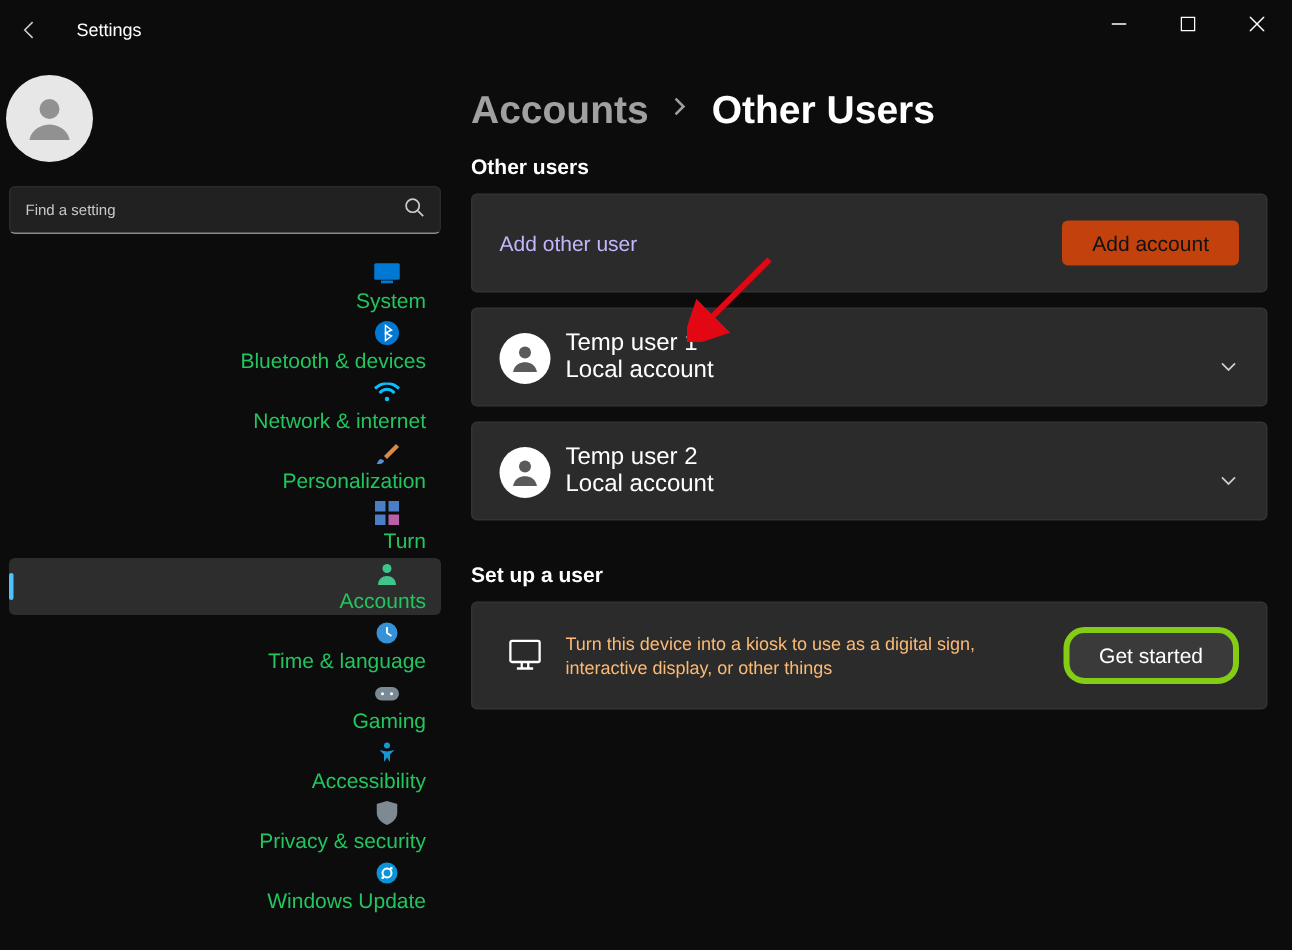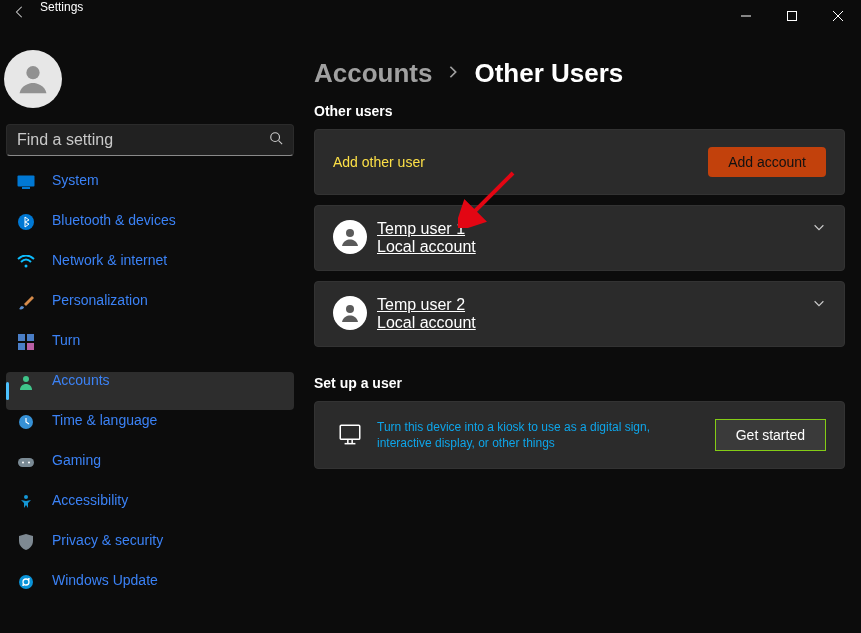--- a/index.html
+++ b/index.html
@@ -1,58 +1,58 @@
 <!DOCTYPE html>
 <html><head>
 <meta charset="utf-8">
 <style>
 * { margin:0; padding:0; box-sizing:border-box; font-family:"Segoe UI",Arial,sans-serif; }
 body { background:#0c0c0c; width:861px; height:633px; overflow:hidden; color:#fff; position:relative; }
 
-.titlebar { height:40px; display:flex; padding-left:8px; }
+.titlebar { height:40px; display:flex; align-items:center; padding-left:8px;gap:11px; }
 .titlebar .back { width:24px; height:24px; display:flex; align-items:center; justify-content:center; color:#ccc; cursor:pointer; }
 .titlebar .title { font-size:12px; font-weight:400; color:#fff; margin-left:8px; }
 .winctrl { position:absolute; top:0; right:0; display:flex; }
 .winctrl div { width:46px; height:32px; display:flex; align-items:center; justify-content:center; color:#fff; cursor:pointer; }
 
 .layout { display:flex; height:calc(100% - 40px); }
 .sidebar { width:300px; padding:0 6px; }
 .avatar-row { display:flex; align-items:center; padding:10px 0 14px 0; }
 .avatar { width:58px; height:58px; border-radius:50%; background:#e7e7e7; display:flex; align-items:center; justify-content:center; margin-left:-2px;}
 .avatar svg { width:38px; height:38px; fill:#919191; }
 
 .search { display:flex; align-items:center; background:#212121; border:1px solid #2b2b2b; border-bottom:1px solid #8a8a8a; border-radius:4px; height:32px; padding:0 10px; margin:2px 0 16px 0; }
-.search input { flex:1; background:transparent; border:none; outline:none; color:#fef9c3; font-size:16px; }
+.search input { flex:1; background:transparent; border:none; outline:none; color:#fef9c3; font-size:10px; }
 .search input::placeholder { color:#c9c9c9; }
 .search .icon { color:#ccc; }
 
 .nav { list-style:none; }
-.nav li { display:flex; align-items:flex-start; height:38px; border-radius:4px; padding:0 10px; font-size:14px; color:#3b82f6; cursor:pointer; margin-bottom:2px; position:relative; }
+.nav li { display:flex; align-items:flex-end; height:38px; border-radius:4px; padding:0 10px; font-size:14px; color:#22c55e; cursor:pointer; margin-bottom:2px; position:relative;flex-direction:column; }
 .nav li.active { background:#2d2d2d; }
 .nav li.active::before { content:""; position:absolute; left:0; top:10px; bottom:10px; width:3px; background:#4cc2ff; border-radius:2px; }
 .nav .ico { width:20px; height:20px; margin-right:16px; display:flex; align-items:center; justify-content:center; }
 
 .main { flex:1; padding:18px 16px 0 14px; }
 .breadcrumb { display:flex; align-items:center; gap:14px; margin-bottom:14px; }
 .breadcrumb .parent { font-size:26px; font-weight:600; color:#a0a0a0; cursor:pointer; }
 .breadcrumb .chev { color:#a0a0a0; }
 .breadcrumb .current { font-size:26px; font-weight:600; color:#fff; }
 
 .section-label { font-size:14px; font-weight:600; color:#fff; margin-bottom:10px; }
 
 .card { background:#2b2b2b; border:1px solid #333; border-radius:4px; margin-bottom:4px; position:relative; }
 .card-row { display:flex; align-items:center; padding:16px 18px; min-height:64px; }
-.card-row .label { font-size:14px; color:#fde047; }
-.card-row .sub { font-size:12px; color:#0ea5e9; margin-top:2px; line-height:1.3; }
+.card-row .label { font-size:14px; color:#c4b5fd; }
+.card-row .sub { font-size:12px; color:#fdba74; margin-top:2px; line-height:1.3; }
 
 .btn-accent { background:#c2410c; color:#111; border:none; border-radius:4px; padding:7px 20px; font-size:14px; cursor:pointer; margin-left:auto; }
-.btn-outline { background:#3a3a3a; color:#fff; border:1px solid #84cc16; border-radius:0; padding:7px 20px; font-size:14px; cursor:pointer; margin-left:auto; }
+.btn-outline { background:#3a3a3a; color:#fff; border:4px solid #84cc16; border-radius:14px; padding:7px 20px; font-size:14px; cursor:pointer; margin-left:auto; }
 
 .user-card { background:#2b2b2b; border:1px solid #333; border-radius:4px; margin-top:10px; cursor:pointer; }
-.user-card .row { display:flex; align-items:flex-start; padding:14px 18px;text-decoration:underline; }
+.user-card .row { display:flex; align-items:flex-end; padding:14px 18px; }
 .user-ico { width:34px; height:34px; border-radius:50%; background:#fff; display:flex; align-items:center; justify-content:center; margin-right:10px; flex-shrink:0; }
 .user-ico svg { width:24px; height:24px; fill:#5a5a5a; }
 .chevron { margin-left:auto; color:#ccc; }
 
 .kiosk-ico { width:34px; height:34px; display:flex; align-items:center; justify-content:center; margin-right:10px; flex-shrink:0; color:#fff;}
 
 .arrow-annot { position:absolute; pointer-events:none; }
 
 .section-gap { height:28px; }
 </style>

